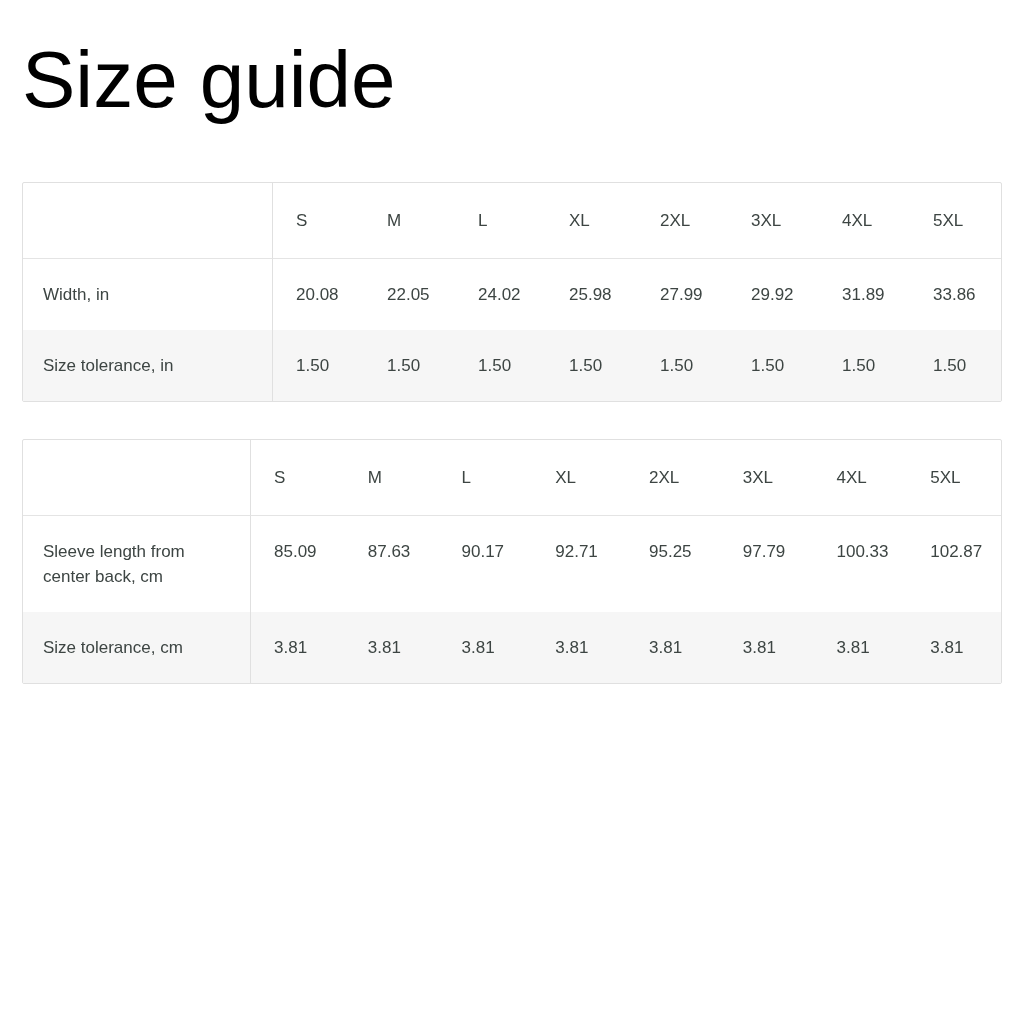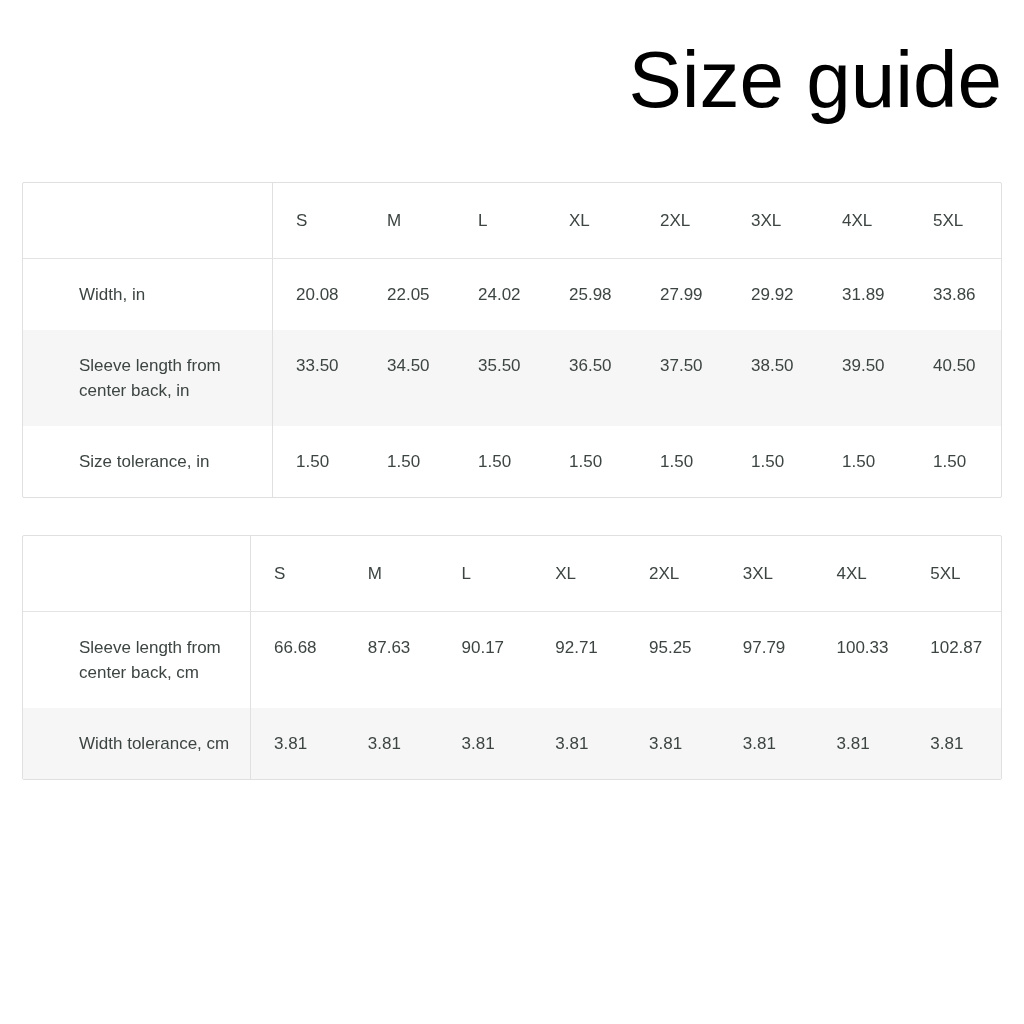--- a/index.html
+++ b/index.html
@@ -10,21 +10,21 @@
     -webkit-font-smoothing: antialiased;
   }
   .page { width: 1024px; padding: 0 22px 30px; }
 
   h1.page-title {
     margin: 34px 0 0;
     font-size: 80px;
     line-height: 92px;
     font-weight: 400;
     letter-spacing: 0;
-    text-align: right;
+    text-align: left;
     color: #000000;
   }
 
   table.size-table {
     width: 100%;
     table-layout: fixed;
     border-collapse: separate;
     border-spacing: 0;
     border: 1px solid #e0e0e0;
     border-radius: 2px;
@@ -46,21 +46,21 @@
     padding-bottom: 25px;
     border-bottom: 1px solid #e4e4e4;
   }
   .size-table .label-col {
     border-right: 1px solid #e0e0e0;
     padding-left: 20px;
   }
   table[data-table="0"] .label-col { width: 250px; }
   table[data-table="1"] .label-col { width: 228px; }
   .size-table tbody tr:nth-child(even) { background: #f6f6f6; }
-  .label-text { display: block; max-width: 178px; margin-left: 36px; }
+  .label-text { display: block; max-width: 178px; }
 </style>
 </head>
 <body>
 
 <div class="page">
   <h1 class="page-title">Size guide</h1>
 
   <table class="size-table" data-table="0">
       <thead>
         <tr>
@@ -84,33 +84,20 @@
           <td>22.05</td>
           <td>24.02</td>
           <td>25.98</td>
           <td>27.99</td>
           <td>29.92</td>
           <td>31.89</td>
           <td>33.86</td>
         </tr>
         <tr>
           <th class="label-col">
-            <span class="label-text">Sleeve length from center back, in</span>
-          </th>
-          <td>33.50</td>
-          <td>34.50</td>
-          <td>35.50</td>
-          <td>36.50</td>
-          <td>37.50</td>
-          <td>38.50</td>
-          <td>39.50</td>
-          <td>40.50</td>
-        </tr>
-        <tr>
-          <th class="label-col">
             <span class="label-text">Size tolerance, in</span>
           </th>
           <td>1.50</td>
           <td>1.50</td>
           <td>1.50</td>
           <td>1.50</td>
           <td>1.50</td>
           <td>1.50</td>
           <td>1.50</td>
           <td>1.50</td>
@@ -130,32 +117,32 @@
           <th>3XL</th>
           <th>4XL</th>
           <th>5XL</th>
         </tr>
       </thead>
       <tbody>
         <tr>
           <th class="label-col">
             <span class="label-text">Sleeve length from center back, cm</span>
           </th>
-          <td>66.68</td>
+          <td>85.09</td>
           <td>87.63</td>
           <td>90.17</td>
           <td>92.71</td>
           <td>95.25</td>
           <td>97.79</td>
           <td>100.33</td>
           <td>102.87</td>
         </tr>
         <tr>
           <th class="label-col">
-            <span class="label-text">Width tolerance, cm</span>
+            <span class="label-text">Size tolerance, cm</span>
           </th>
           <td>3.81</td>
           <td>3.81</td>
           <td>3.81</td>
           <td>3.81</td>
           <td>3.81</td>
           <td>3.81</td>
           <td>3.81</td>
           <td>3.81</td>
         </tr>

